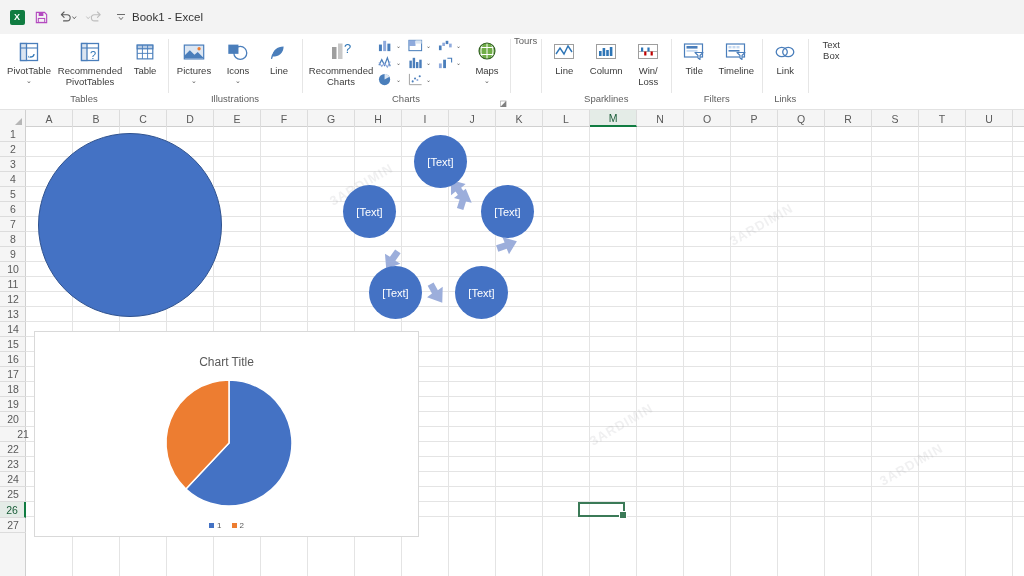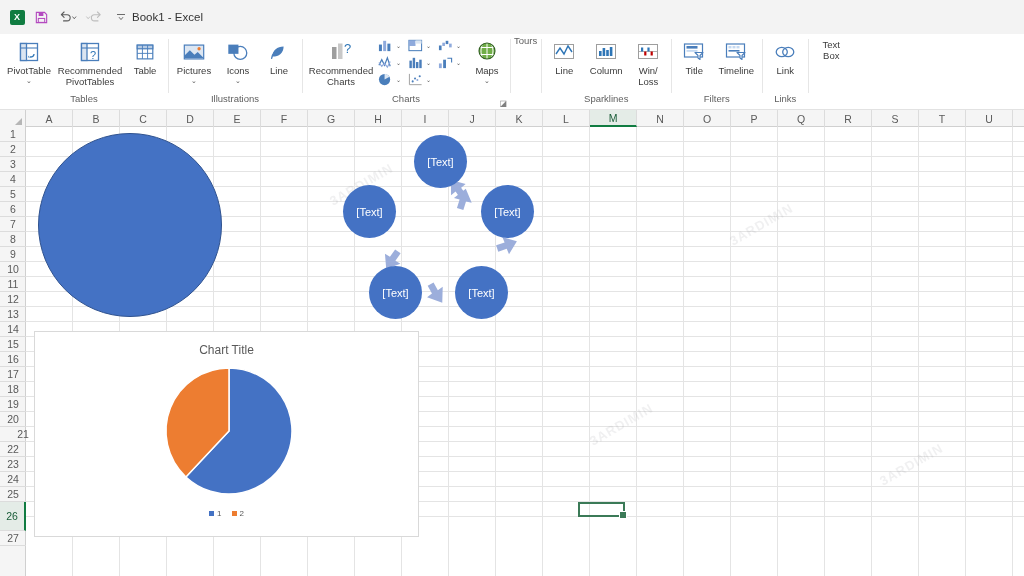--- a/index.html
+++ b/index.html
@@ -161,21 +161,21 @@
   .bigcircle { border-radius: 50%; }
   .smartart-node {
     position: absolute; border-radius: 50%;
     display: flex; align-items: center; justify-content: center;
     color: #ffffff; font-size: 11px; font-family: "Liberation Sans", sans-serif;
   }
   .chartframe {
     position: absolute; background: #ffffff; border: 1px solid #d9d9d9;
   }
   .chart-title {
-    text-align: center; font-size: 12px; color: #595959; margin-top: 11px;
+    text-align: center; font-size: 12px; color: #595959; margin-top: 23px;
     font-family: "Liberation Sans", sans-serif;
   }
   .legend { display: flex; justify-content: center; gap: 10px; margin-top: 4px; }
   .legend-item { display: flex; align-items: center; gap: 3px; font-size: 8px; color: #595959; }
   .legend-swatch { width: 5px; height: 5px; }
 
   
   .wm {
     position: absolute; font-size: 13px; font-weight: bold; color: rgba(140,140,150,0.13);
     transform: rotate(-30deg); pointer-events: none; letter-spacing: 1px;
@@ -553,21 +553,21 @@
           <div class="rowcell" style="height: 15px;">16</div>
           <div class="rowcell" style="height: 15px; text-align: right;">17</div>
           <div class="rowcell" style="height: 15px;">18</div>
           <div class="rowcell" style="height: 15px; text-align: right;">19</div>
           <div class="rowcell" style="height: 15px;">20</div>
           <div class="rowcell" style="height: 15px; padding-left: 20px;">21</div>
           <div class="rowcell" style="height: 15px;">22</div>
           <div class="rowcell" style="height: 15px;">23</div>
           <div class="rowcell" style="height: 15px;">24</div>
           <div class="rowcell" style="height: 15px;">25</div>
-          <div class="rowcell sel" style="height: 29px;">26</div>
+          <div class="rowcell sel" style="height: 16px;">26</div>
           <div class="rowcell" style="height: 15px;">27</div>
         </div>
     </div>
 
     <div class="cells">
       <div id="gridlines">
           <div class="vline" style="left: 46px;"></div>
           <div class="vline" style="left: 93px;"></div>
           <div class="vline" style="left: 140px;"></div>
           <div class="vline" style="left: 187px;"></div>

